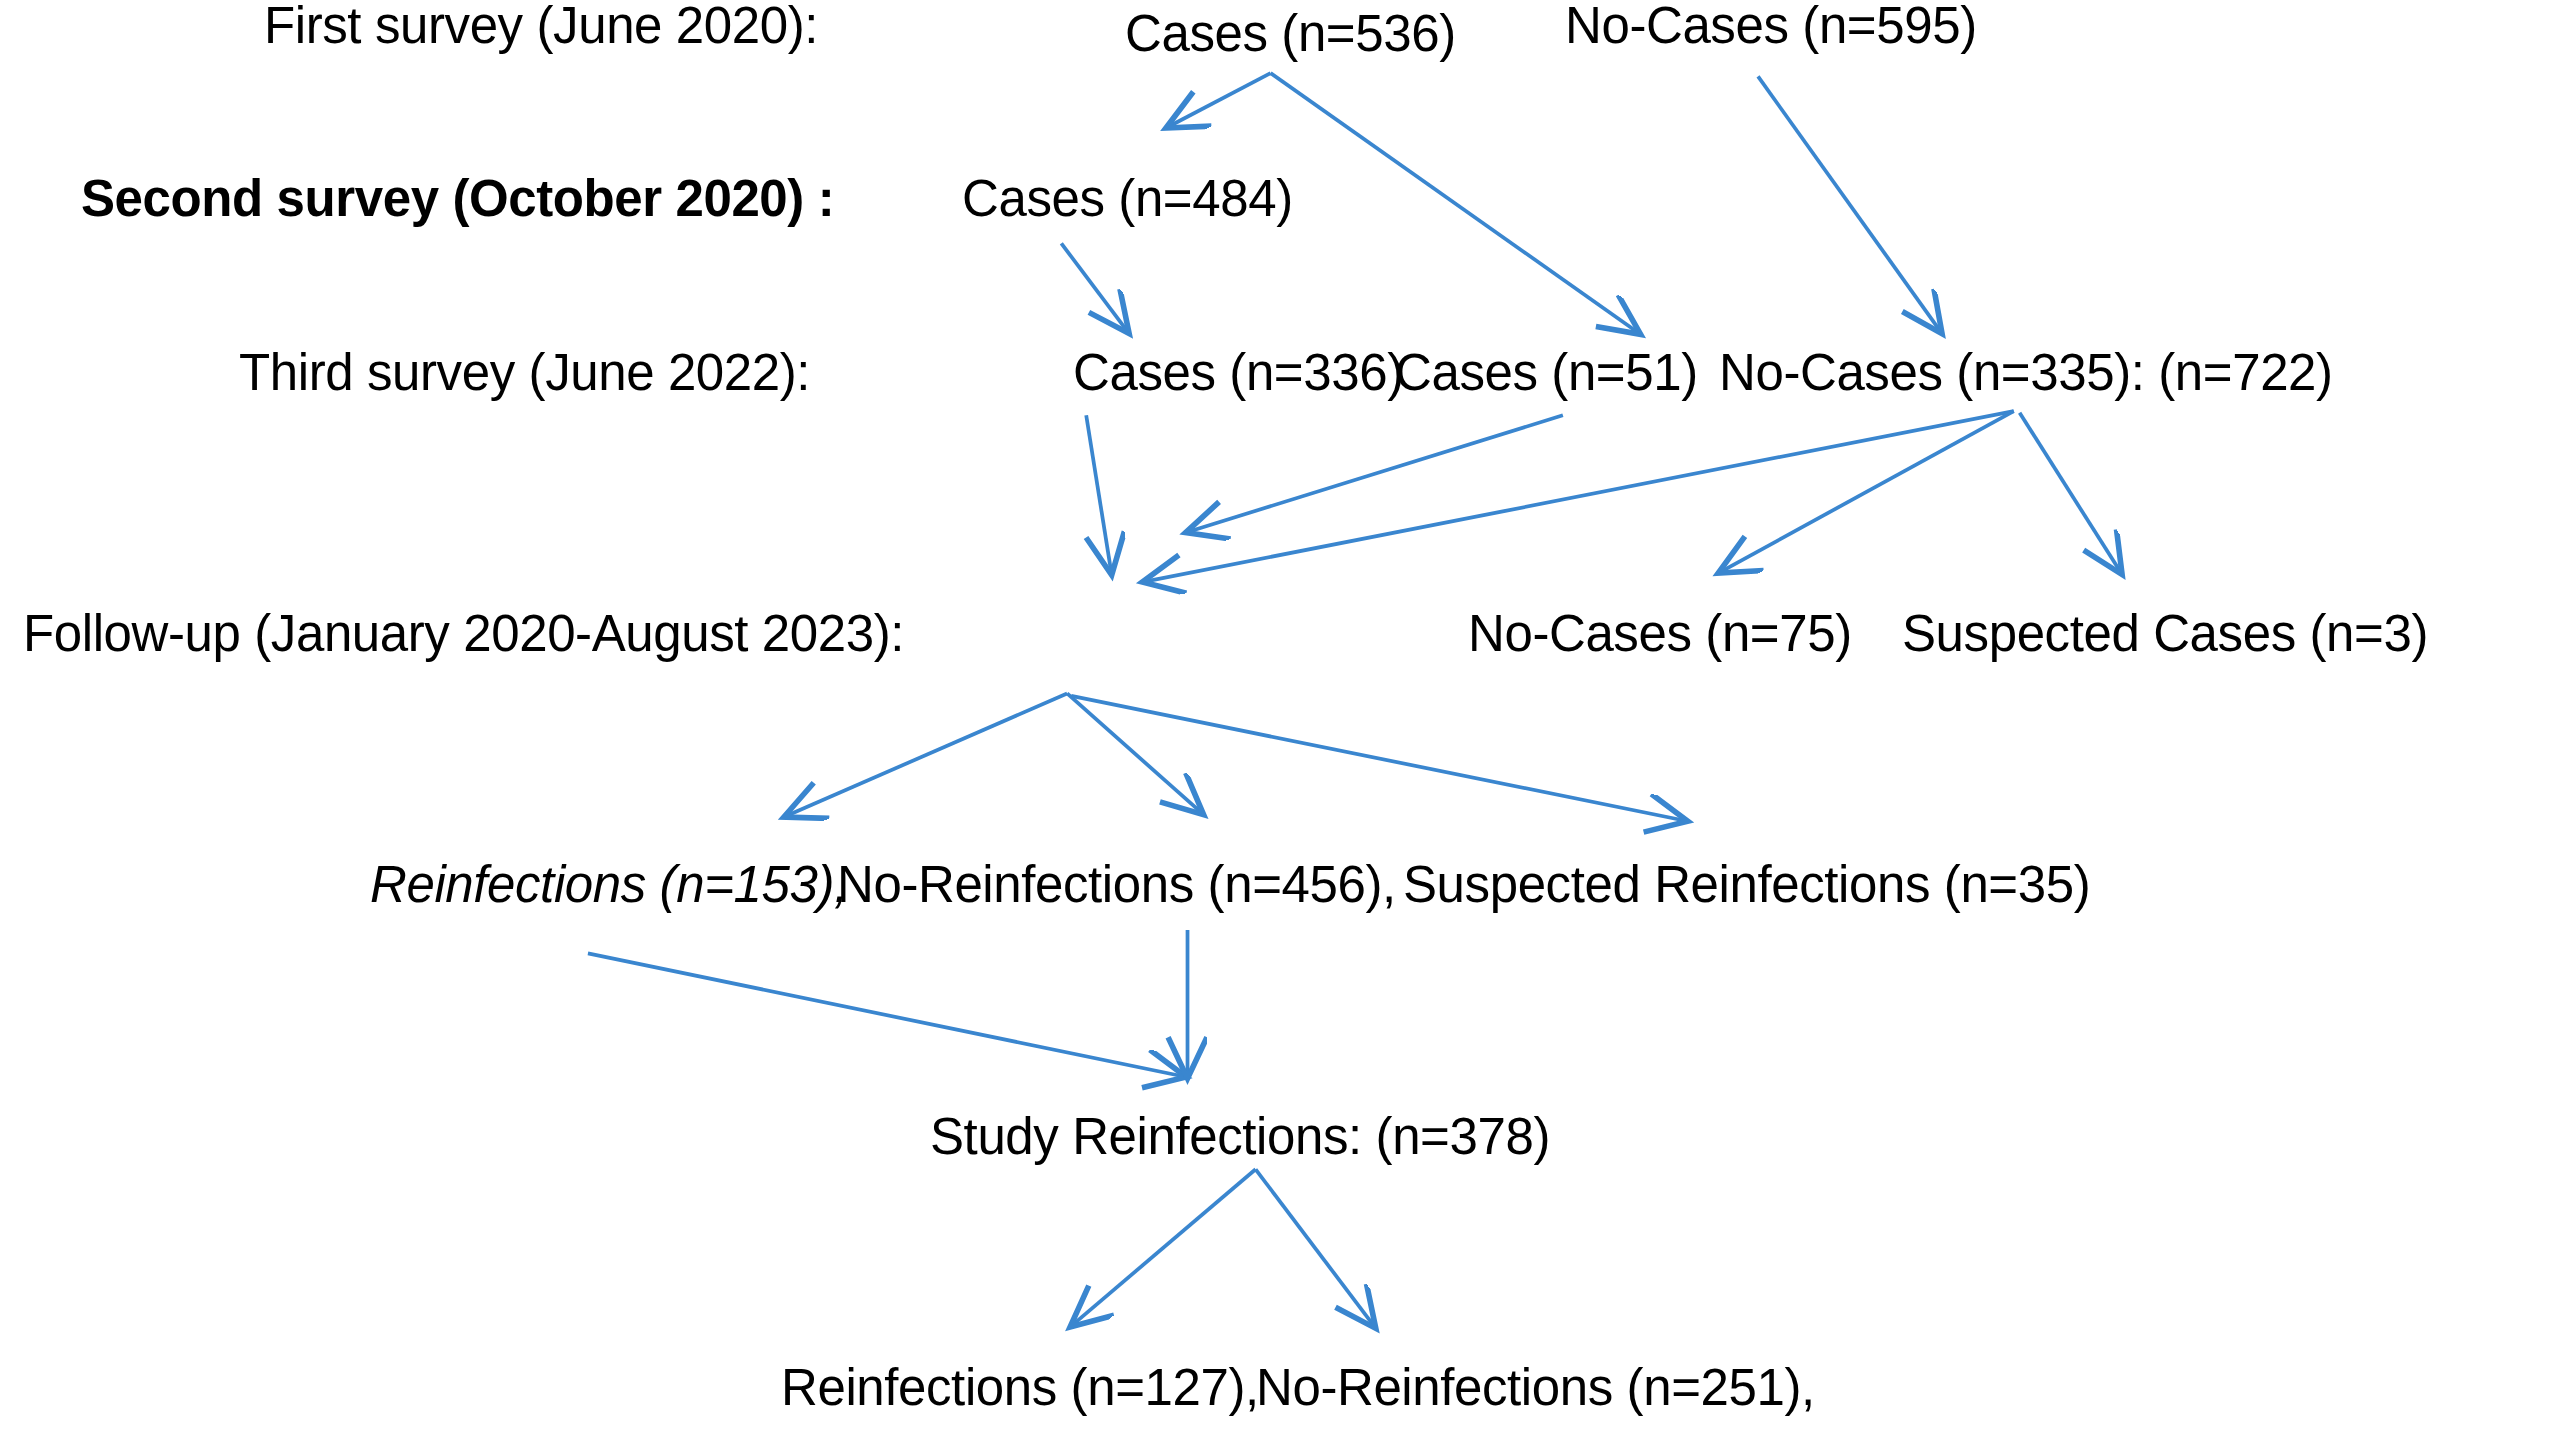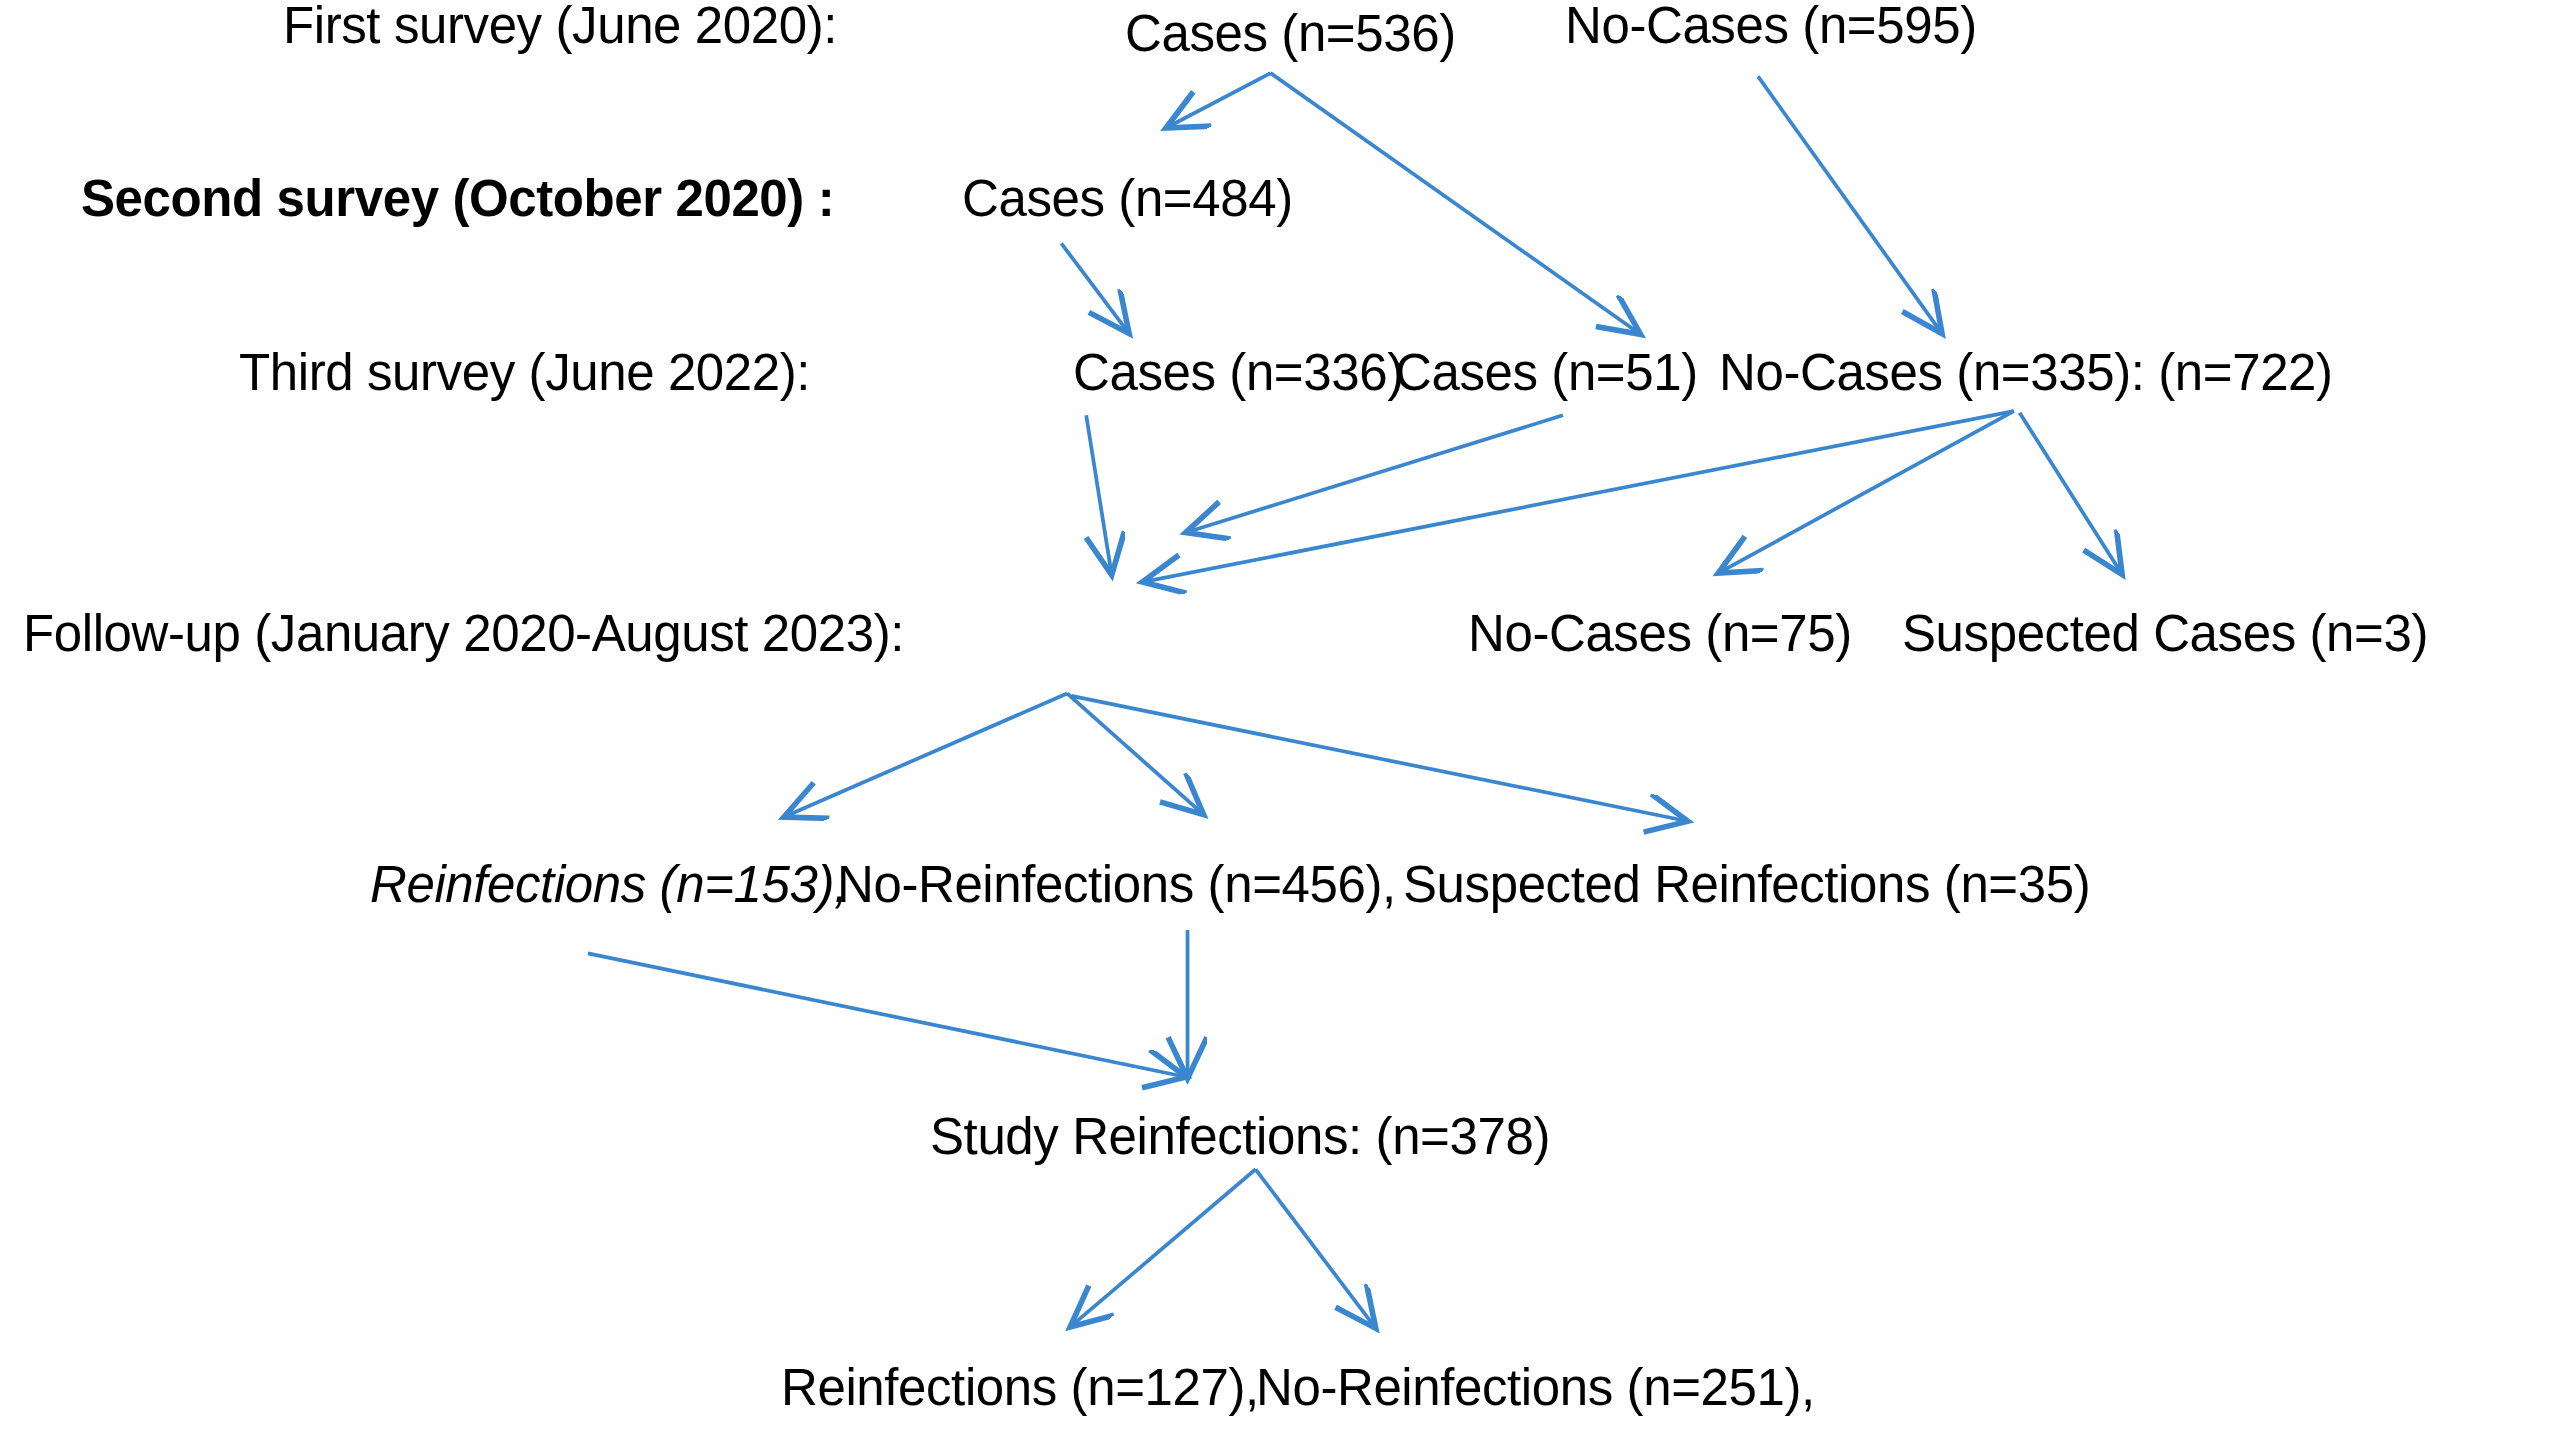--- a/index.html
+++ b/index.html
@@ -48,21 +48,21 @@
       <path d="M1285,835 L948,982"></path>
       <path d="M1285,835 L1446,978"></path>
       <path d="M1290,838 L2028,988"></path>
       <path d="M708,1148 L1424,1296"></path>
       <path d="M1430,1120 L1430,1294"></path>
       <path d="M1512,1408 L1292,1595"></path>
       <path d="M1512,1408 L1654,1596"></path>
     </g>
   </svg>
 
-  <div class="row" style="left:264px;top:0px;margin-left:19px;">First survey   (June 2020):</div>
+  <div class="row" style="left:264px;top:0px;">First survey   (June 2020):</div>
   <div class="row" style="left:1125px;top:0px;margin-top:8px;">Cases (n=536)</div>
   <div class="row" style="left:1565px;top:0px;">No-Cases (n=595)</div>
 
   <div class="row" style="left:81px;top:173px;font-weight:bold;">Second survey (October 2020) :</div>
   <div class="row" style="left:962px;top:173px;">Cases (n=484)</div>
 
   <div class="row" style="left:239px;top:347px;">Third survey (June 2022):</div>
   <div class="row" style="left:1073px;top:347px;">Cases (n=336)</div>
   <div class="row" style="left:1395px;top:347px;">Cases (n=51)</div>
   <div class="row" style="left:1679px;top:347px;margin-left:40px;">No-Cases (n=335): (n=722)</div>

